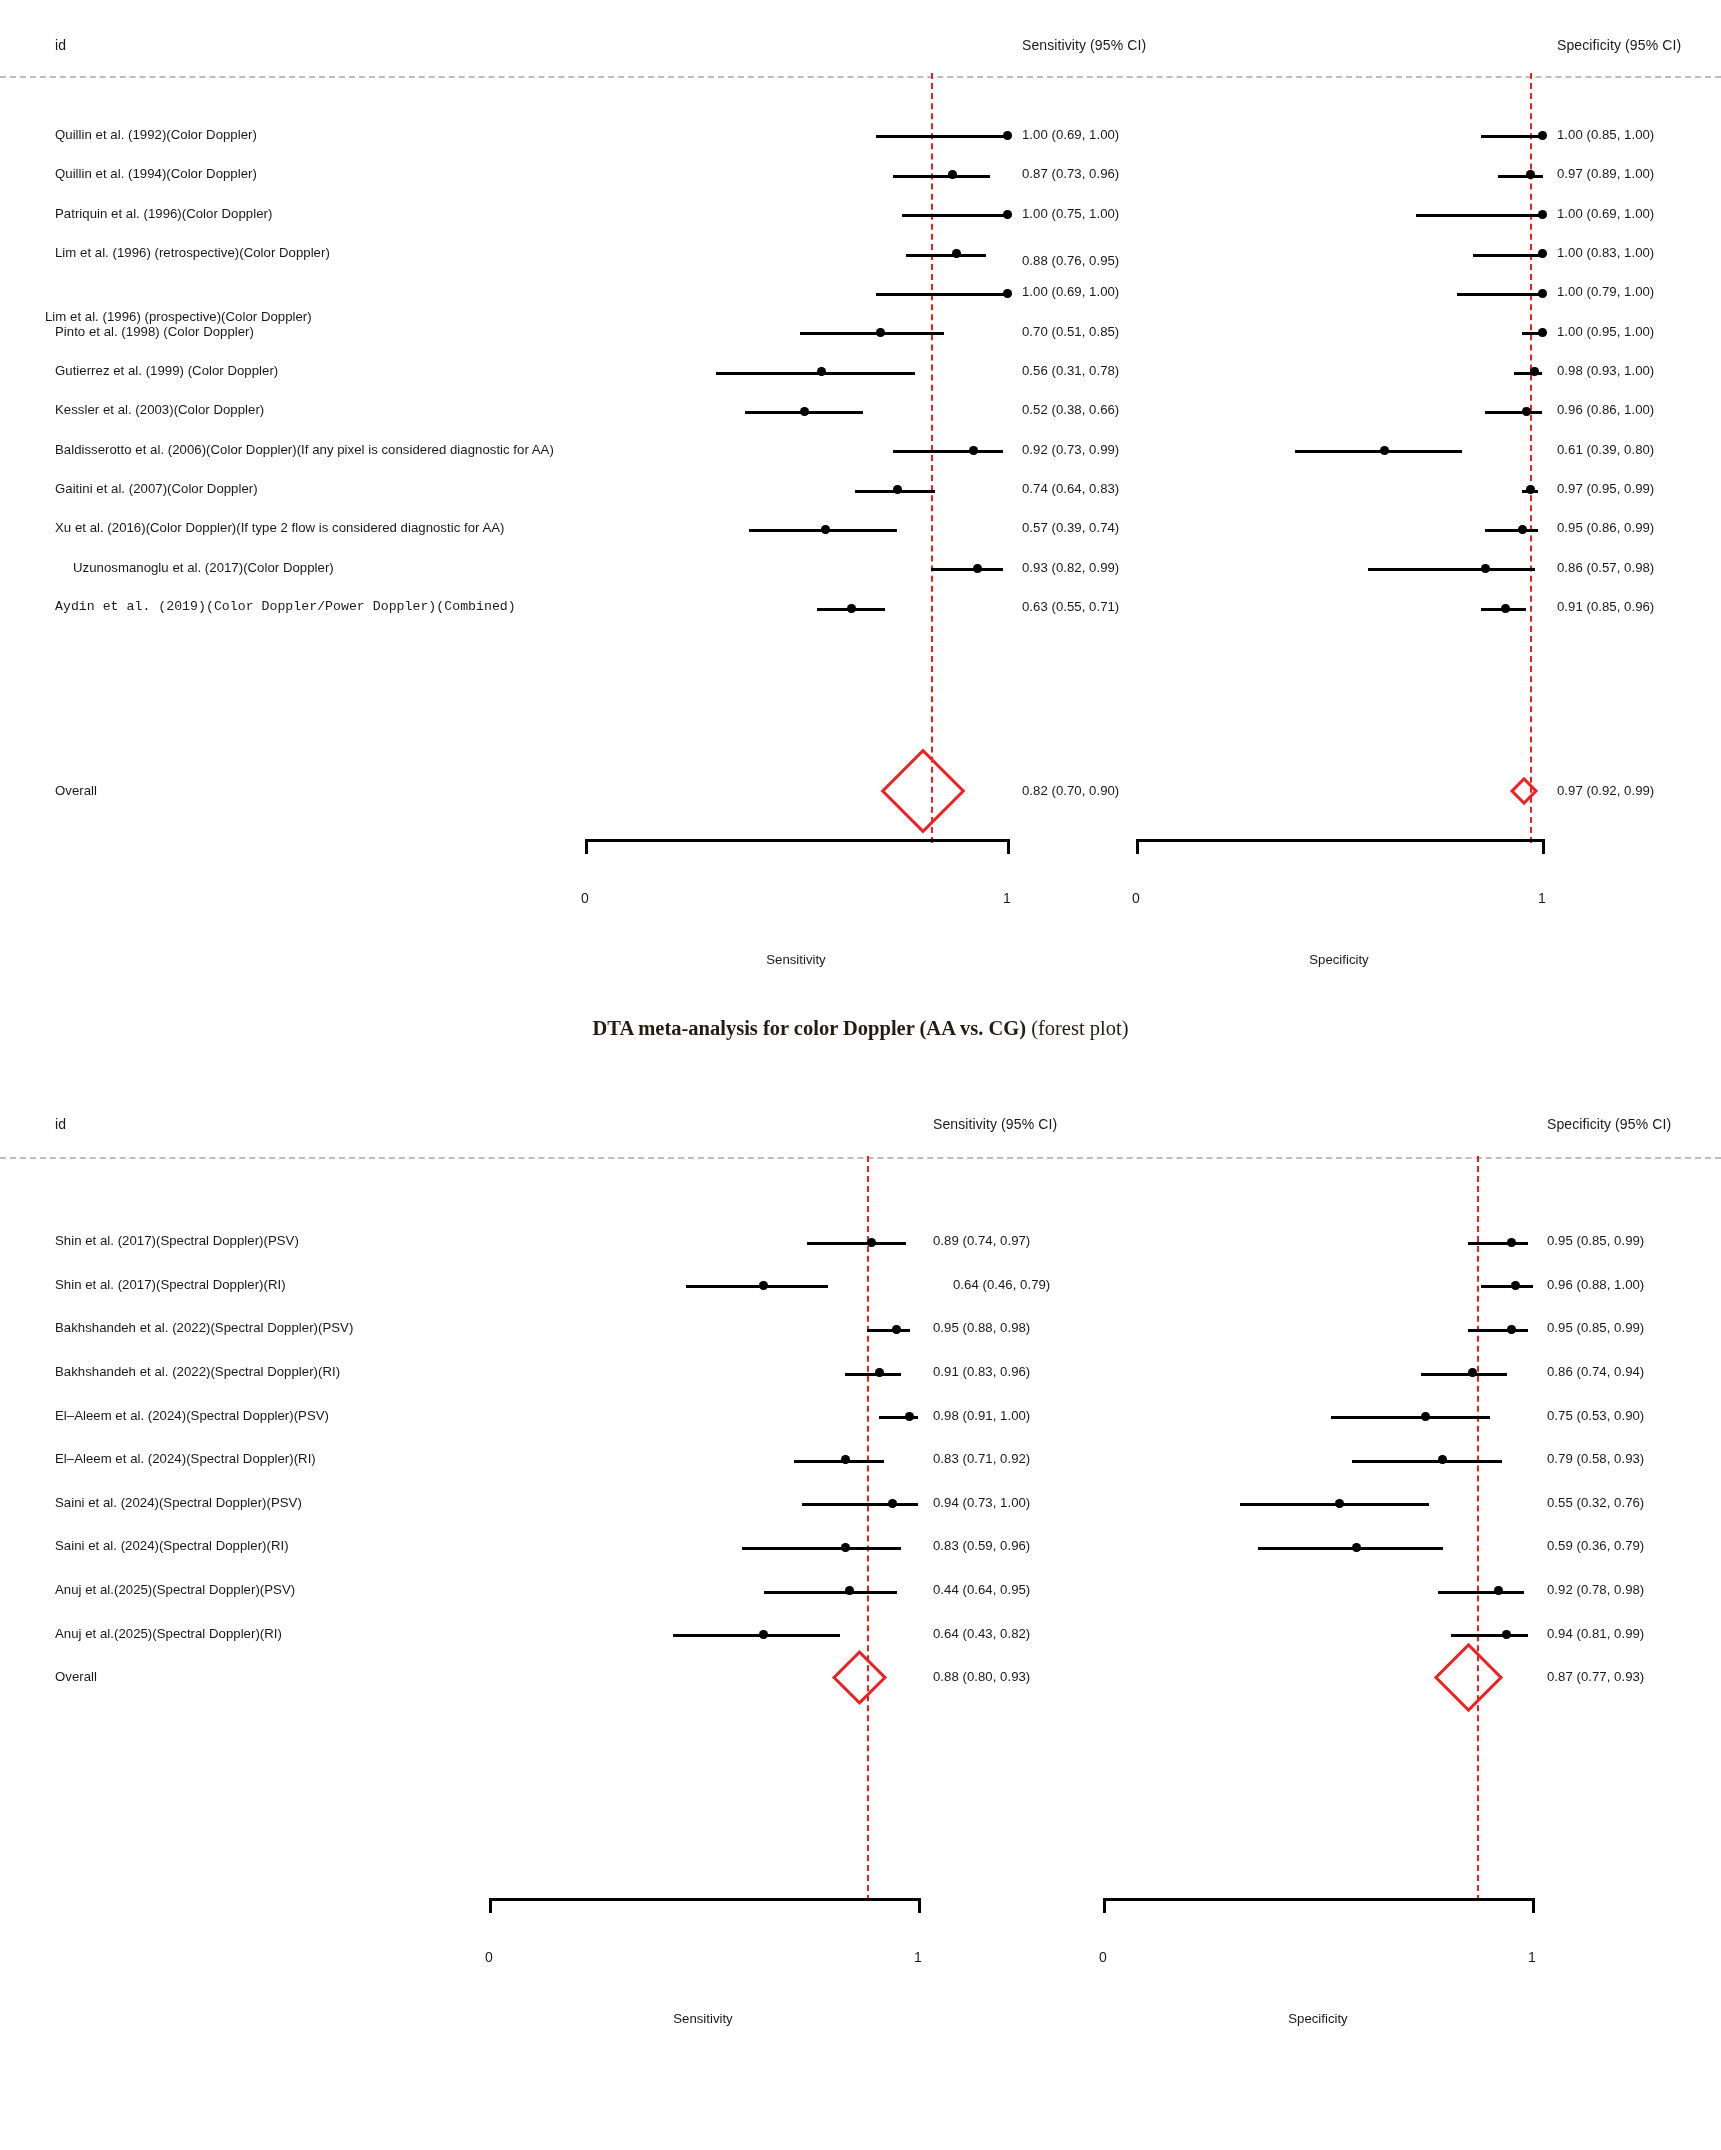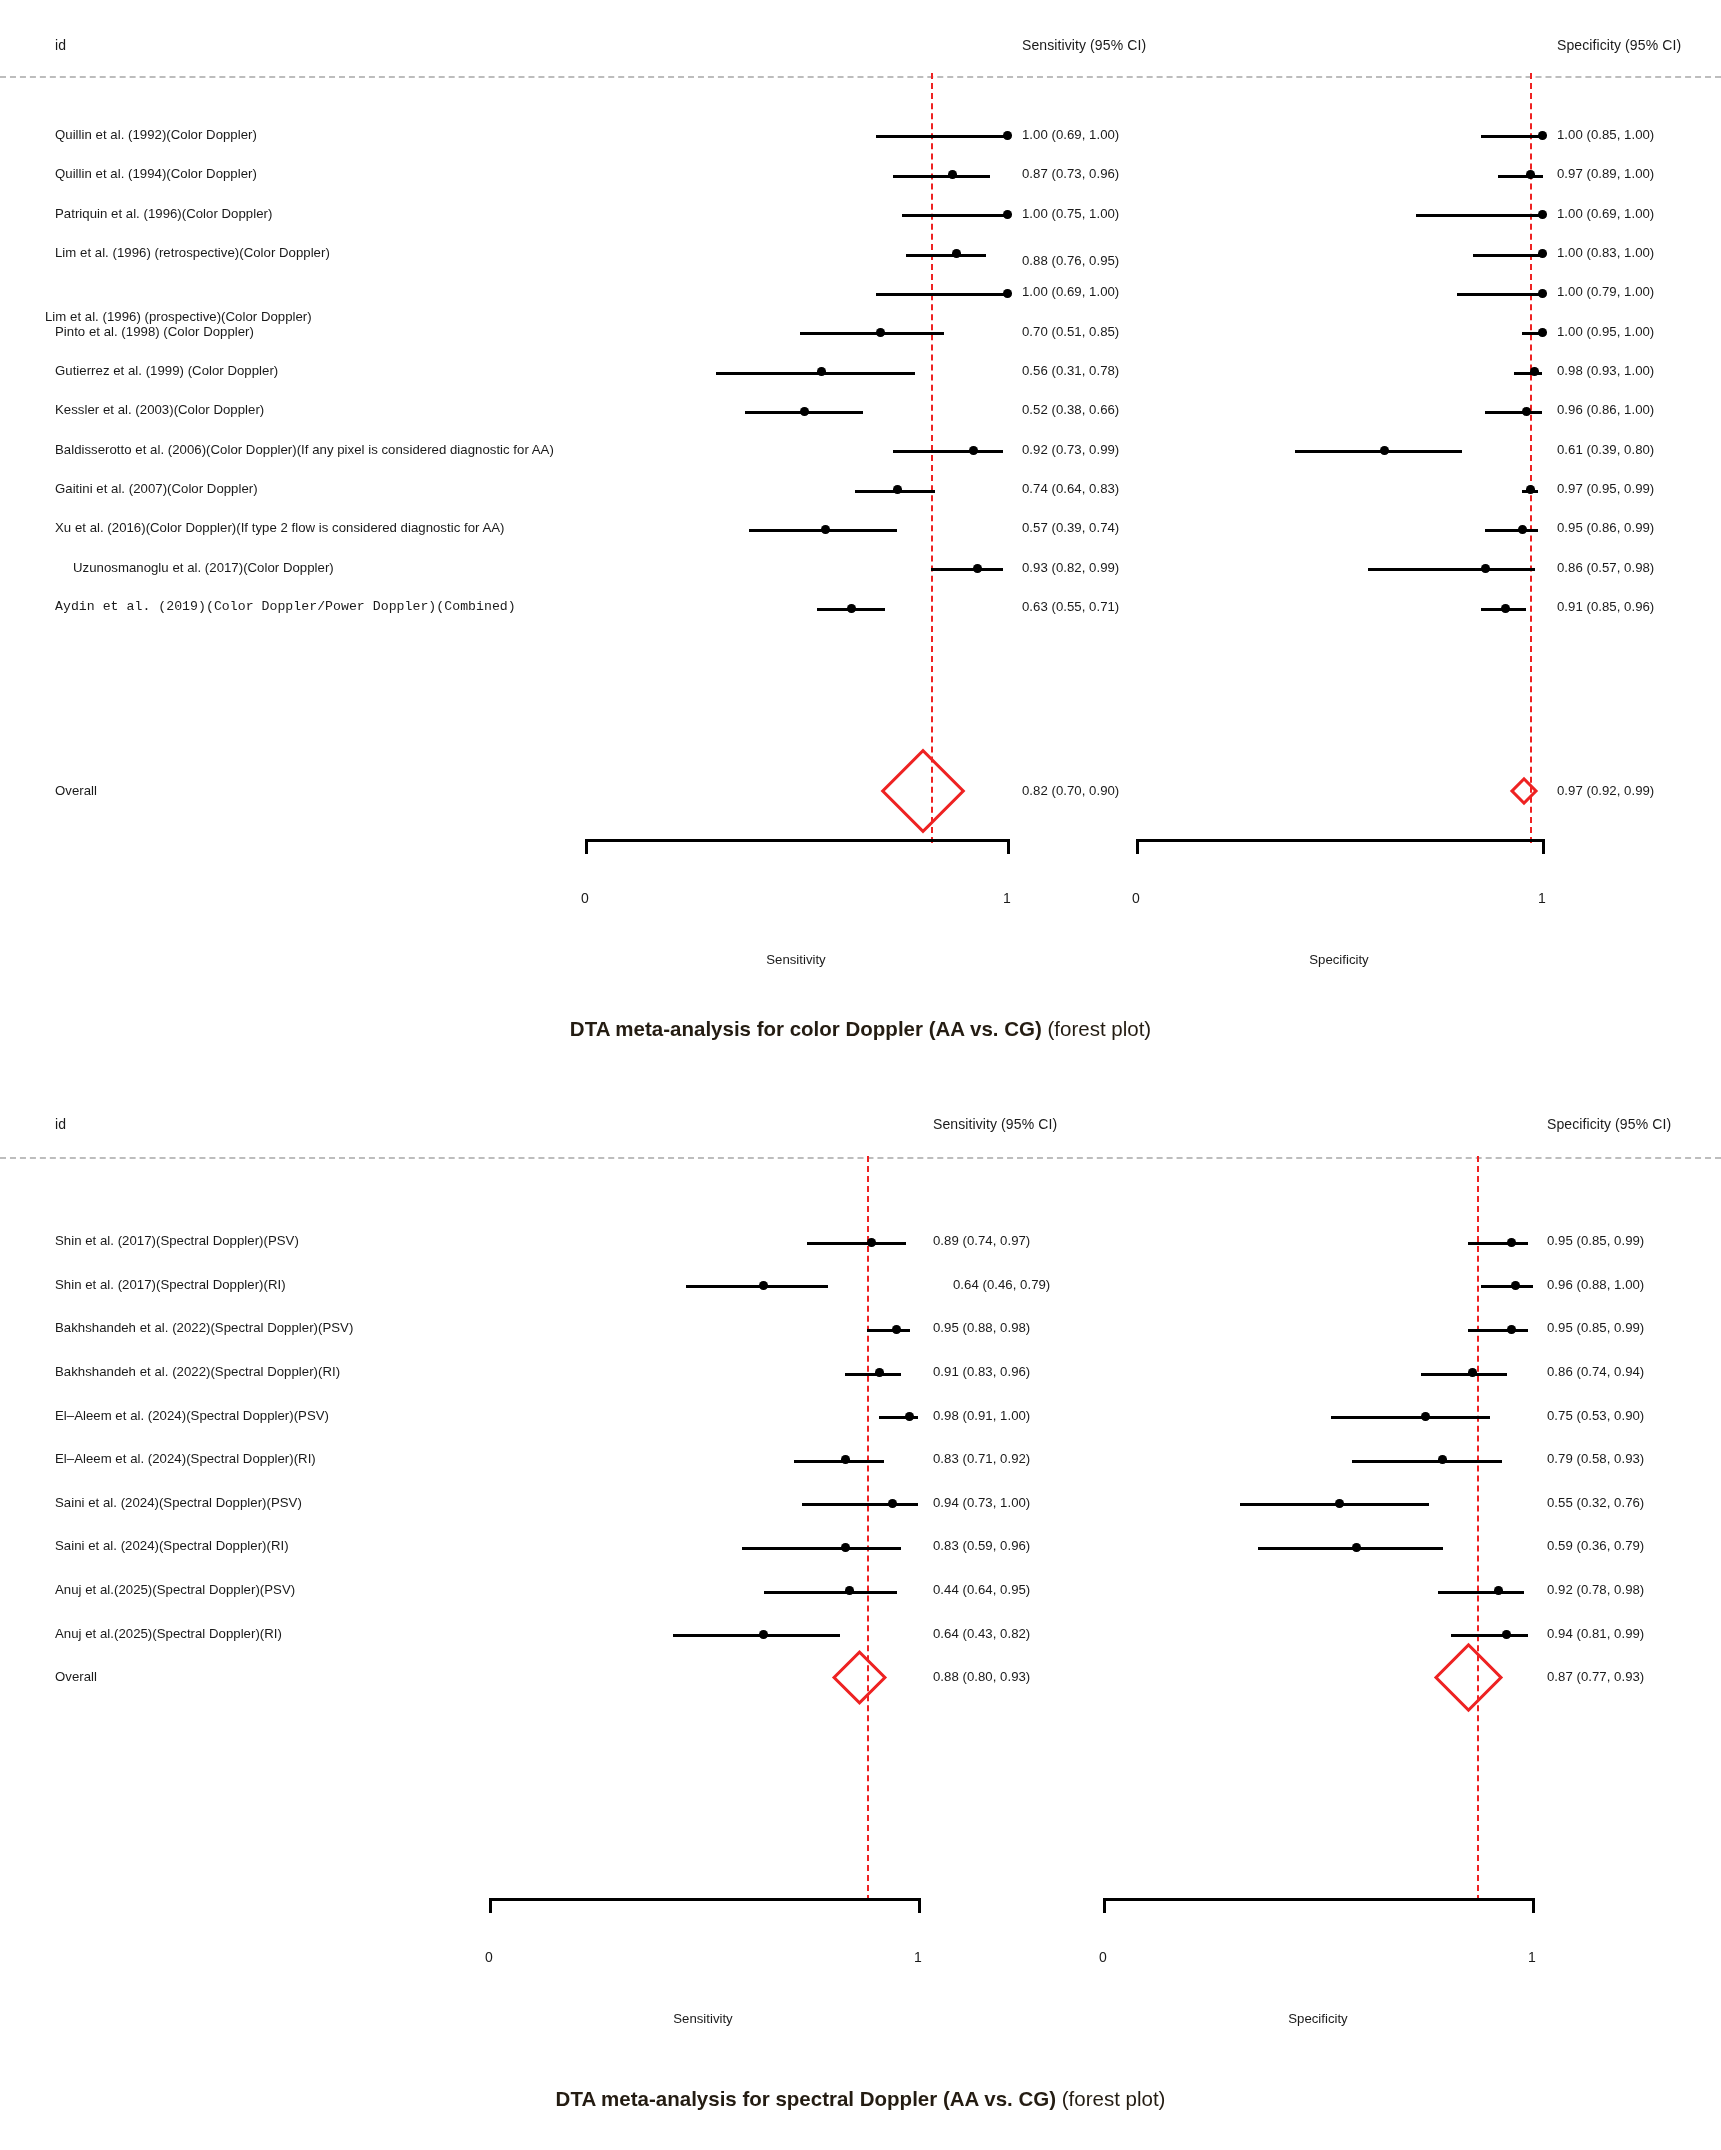--- a/index.html
+++ b/index.html
@@ -116,20 +116,21 @@
   }
 
   
   .caption {
     position: absolute;
     width: 1721px;
     text-align: center;
     font-size: 20.5px;
     color: #241c12;
     white-space: nowrap;
+    font-family: Liberation Serif, serif;
   }
   .caption b { font-weight: 700; }
   .caption span.normal { font-weight: 400; }
 </style>
 </head>
 <body>
 
 <div class="page">
   <div id="panel-0">
       <div class="panel-plotarea" style="position: absolute; left: 0px; top: 0px; width: 1721px; height: 2151px;">
@@ -338,17 +339,16 @@
         <div class="axis-cap" style="left: 918px; top: 1898px;"></div>
         <div class="axis-tick-label" style="left: 489px; top: 1949px;">0</div>
         <div class="axis-tick-label" style="left: 918px; top: 1949px;">1</div>
         <div class="axis-name" style="left: 703px; top: 2011px;">Sensitivity</div>
         <div class="axis-bar" style="left: 1103px; top: 1898px; width: 429px;"></div>
         <div class="axis-cap" style="left: 1103px; top: 1898px;"></div>
         <div class="axis-cap" style="left: 1532px; top: 1898px;"></div>
         <div class="axis-tick-label" style="left: 1103px; top: 1949px;">0</div>
         <div class="axis-tick-label" style="left: 1532px; top: 1949px;">1</div>
         <div class="axis-name" style="left: 1318px; top: 2011px;">Specificity</div>
-        <div class="caption" style="top: 2087px; left: 0px;"><b>DTA meta-analysis for spectral Doppler (AA vs. CG)</b><span class="normal"> (forest plot)</span></div>
       </div>
     </div>
 </div>
 
 
 </body></html>

